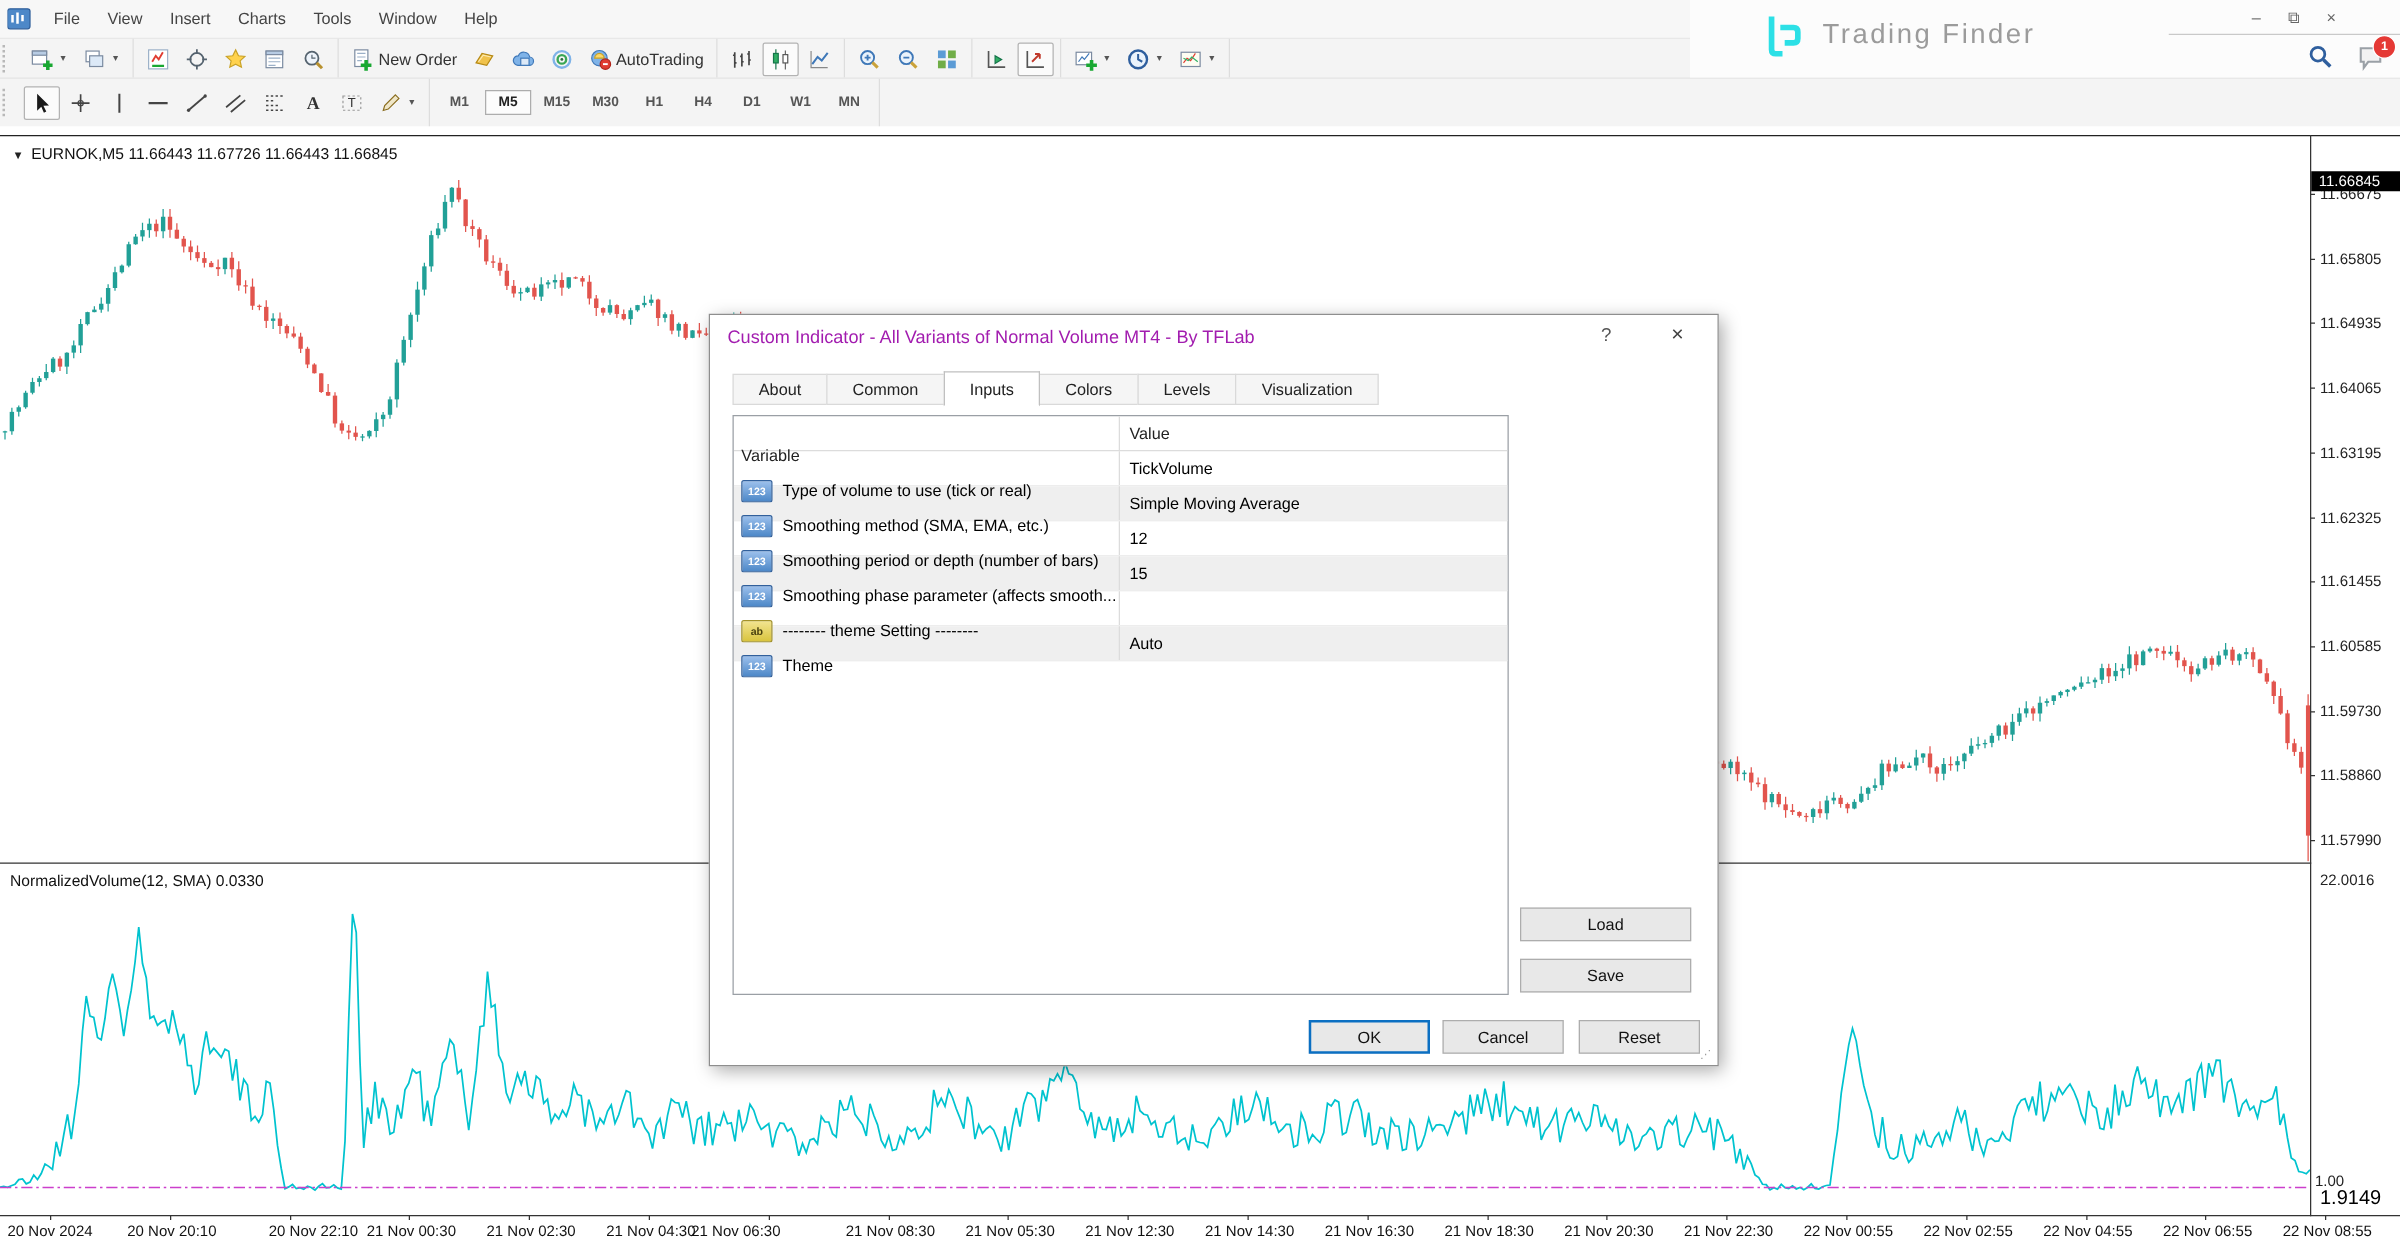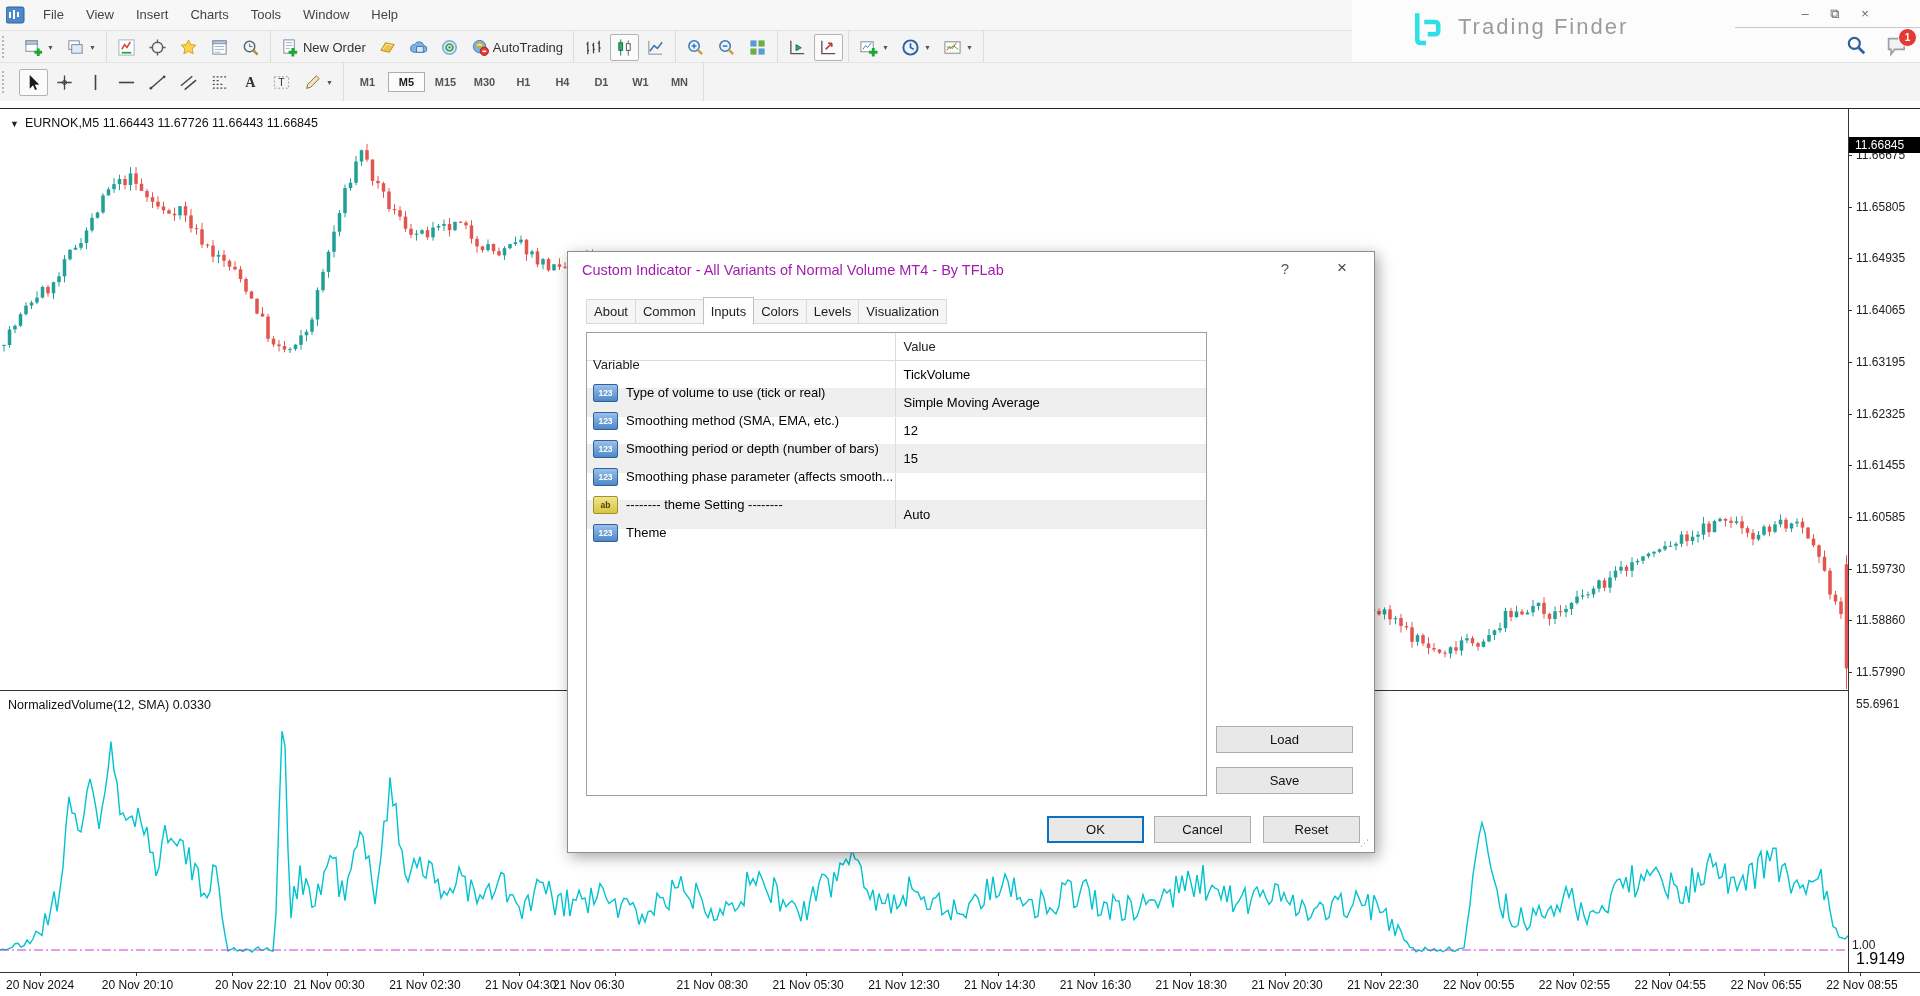--- a/index.html
+++ b/index.html
@@ -45,21 +45,21 @@
   #ind-top-label{left:1856px;top:697px;font-size:12px;color:#222;z-index:5;}
   #ind-level-label{left:1852px;top:938px;font-size:12px;color:#222;z-index:6;}
   #ind-bottom-label{left:1856px;top:950px;font-size:16px;color:#000000;z-index:5;}
   
   #dialog{left:567px;top:251px;width:806px;height:600px;background:#fff;border:1px solid #8e8e8e;
           box-shadow:3px 4px 14px rgba(0,0,0,.35);z-index:20;font-size:13px;}
   #dlg-title{left:14px;top:10px;font-size:14.5px;color:#a21caf;}
   #dlg-help{left:705px;top:8px;width:24px;height:22px;text-align:center;font-size:15px;color:#555;}
   #dlg-close{left:760px;top:6px;width:28px;height:24px;text-align:center;font-size:17px;color:#444;}
   #dlg-tabs{left:18px;top:46px;height:26px;display:flex;align-items:flex-end;}
-  .dlg-tab{padding:4px 7px;border:1px solid #d9d9d9;background:#f5f5f5;margin-right:-1px;font-size:13px;color:#222;}
+  .dlg-tab{padding:4px 20px;border:1px solid #d9d9d9;background:#f5f5f5;margin-right:-1px;font-size:13px;color:#222;}
   .dlg-tab.active{background:#fff;border-color:#c0c0c0;border-bottom-color:#fff;padding-top:6px;padding-bottom:5px;position:relative;top:1px;}
   #dlg-table{left:18px;top:80px;width:619px;height:462px;border:1px solid #9a9fa5;background:#fff;overflow:hidden;}
   .trow{display:flex;height:27px;align-items:center;border-bottom:1px solid #ededed;}
   .trow.header{border-bottom:1px solid #dcdcdc;}
   .trow.shade{background:#efefef;}
   .tcell-var{width:311px;display:flex;align-items:center;padding-left:6px;box-sizing:border-box;overflow:hidden;white-space:nowrap;margin-top:36px;}
   .tcell-val{width:306px;border-left:1px solid #dcdcdc;padding-left:8px;height:100%;display:flex;align-items:center;overflow:hidden;white-space:nowrap;text-align:center;}
   .tcell-var.hdr,.tcell-val.hdr{font-size:13px;color:#222;}
   .var-icon{width:23px;height:16px;border-radius:2px;margin-right:8px;flex:0 0 auto;
             display:flex;align-items:center;justify-content:center;font-size:8.5px;font-weight:bold;}
@@ -1136,21 +1136,21 @@
   <div class="abs" id="axis-vline"></div>
   <div class="abs" id="taxis-line"></div>
 
   <div class="abs" id="symbol-label">
     <span class="tri">▼</span><span>EURNOK,M5  11.66443 11.67726 11.66443 11.66845</span>
   </div>
   <div class="abs" id="ind-label">NormalizedVolume(12, SMA) 0.0330</div>
 
   <div id="price-axis"></div>
   <div class="abs" id="cur-price">11.66845</div>
-  <div class="abs" id="ind-top-label">55.6961</div>
+  <div class="abs" id="ind-top-label">22.0016</div>
   <div class="abs" id="ind-level-label">1.00</div>
   <div class="abs" id="ind-bottom-label">1.9149</div>
 
   <div id="time-axis"></div>
 
   <div class="abs" id="dialog">
     <div class="abs" id="dlg-title">Custom Indicator - All Variants of Normal Volume MT4 - By TFLab</div>
     <div class="abs" id="dlg-help">?</div>
     <div class="abs" id="dlg-close">×</div>
     <div class="abs" id="dlg-tabs">

